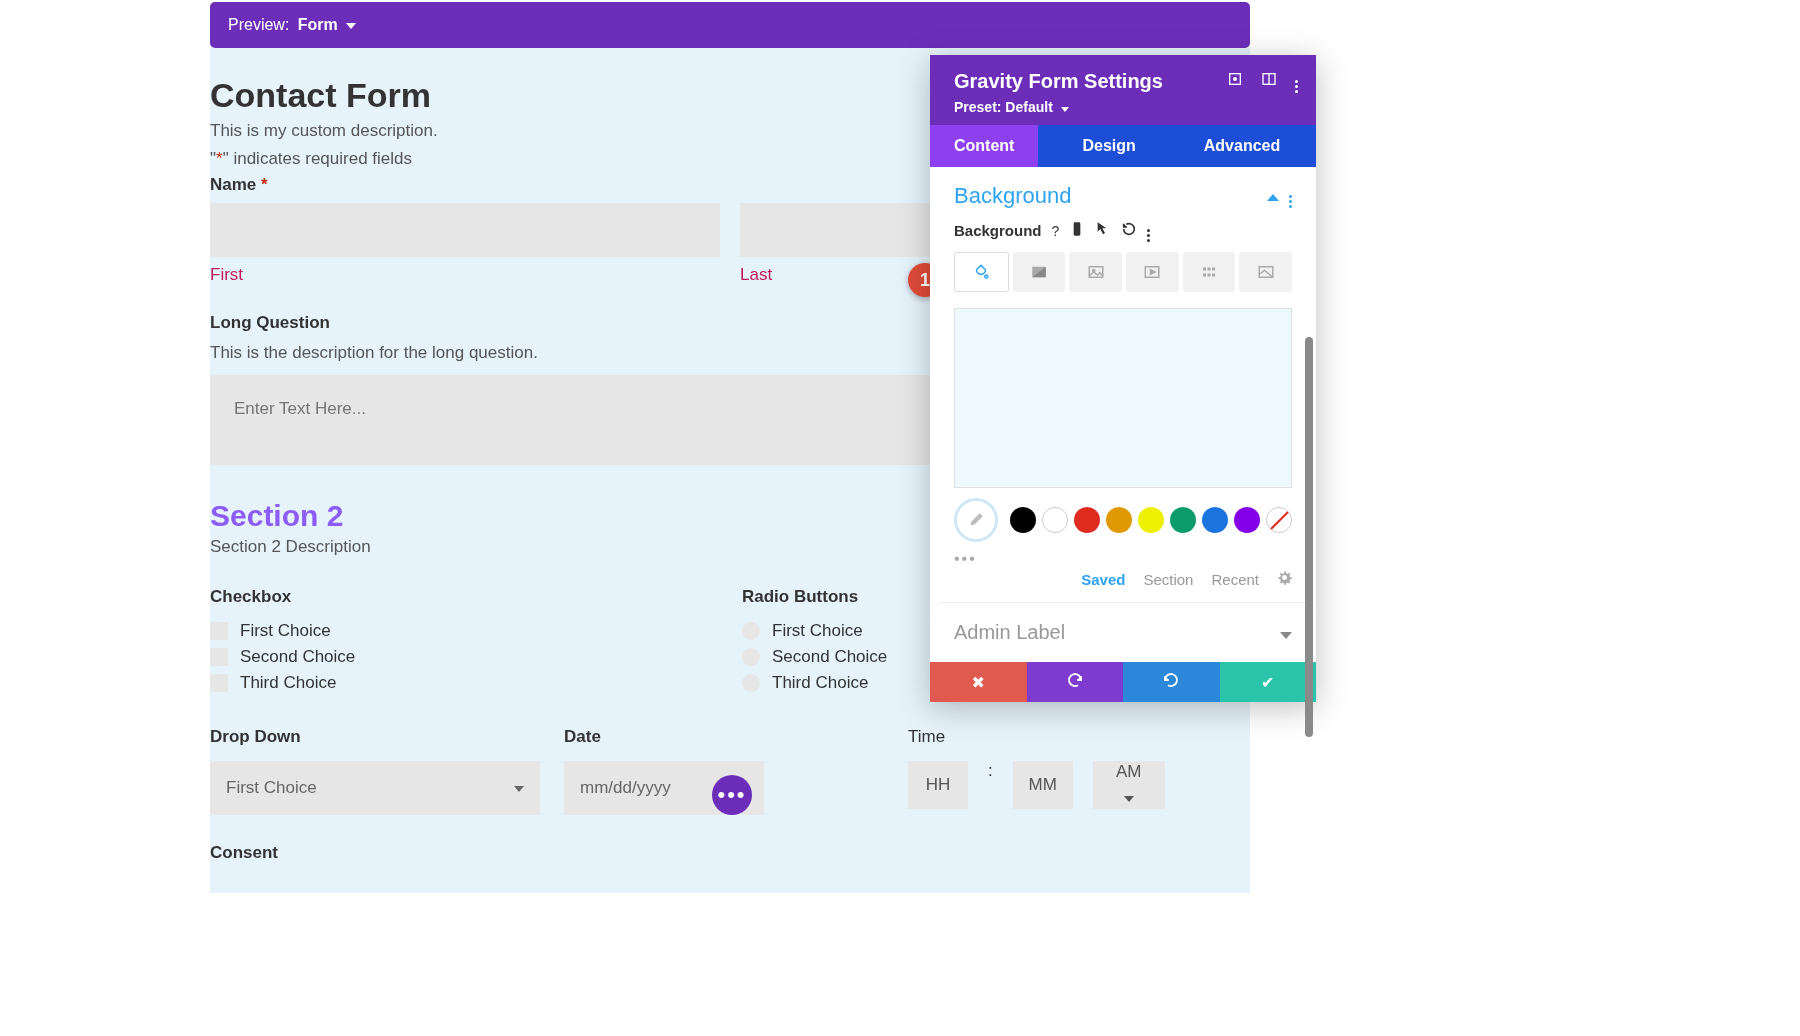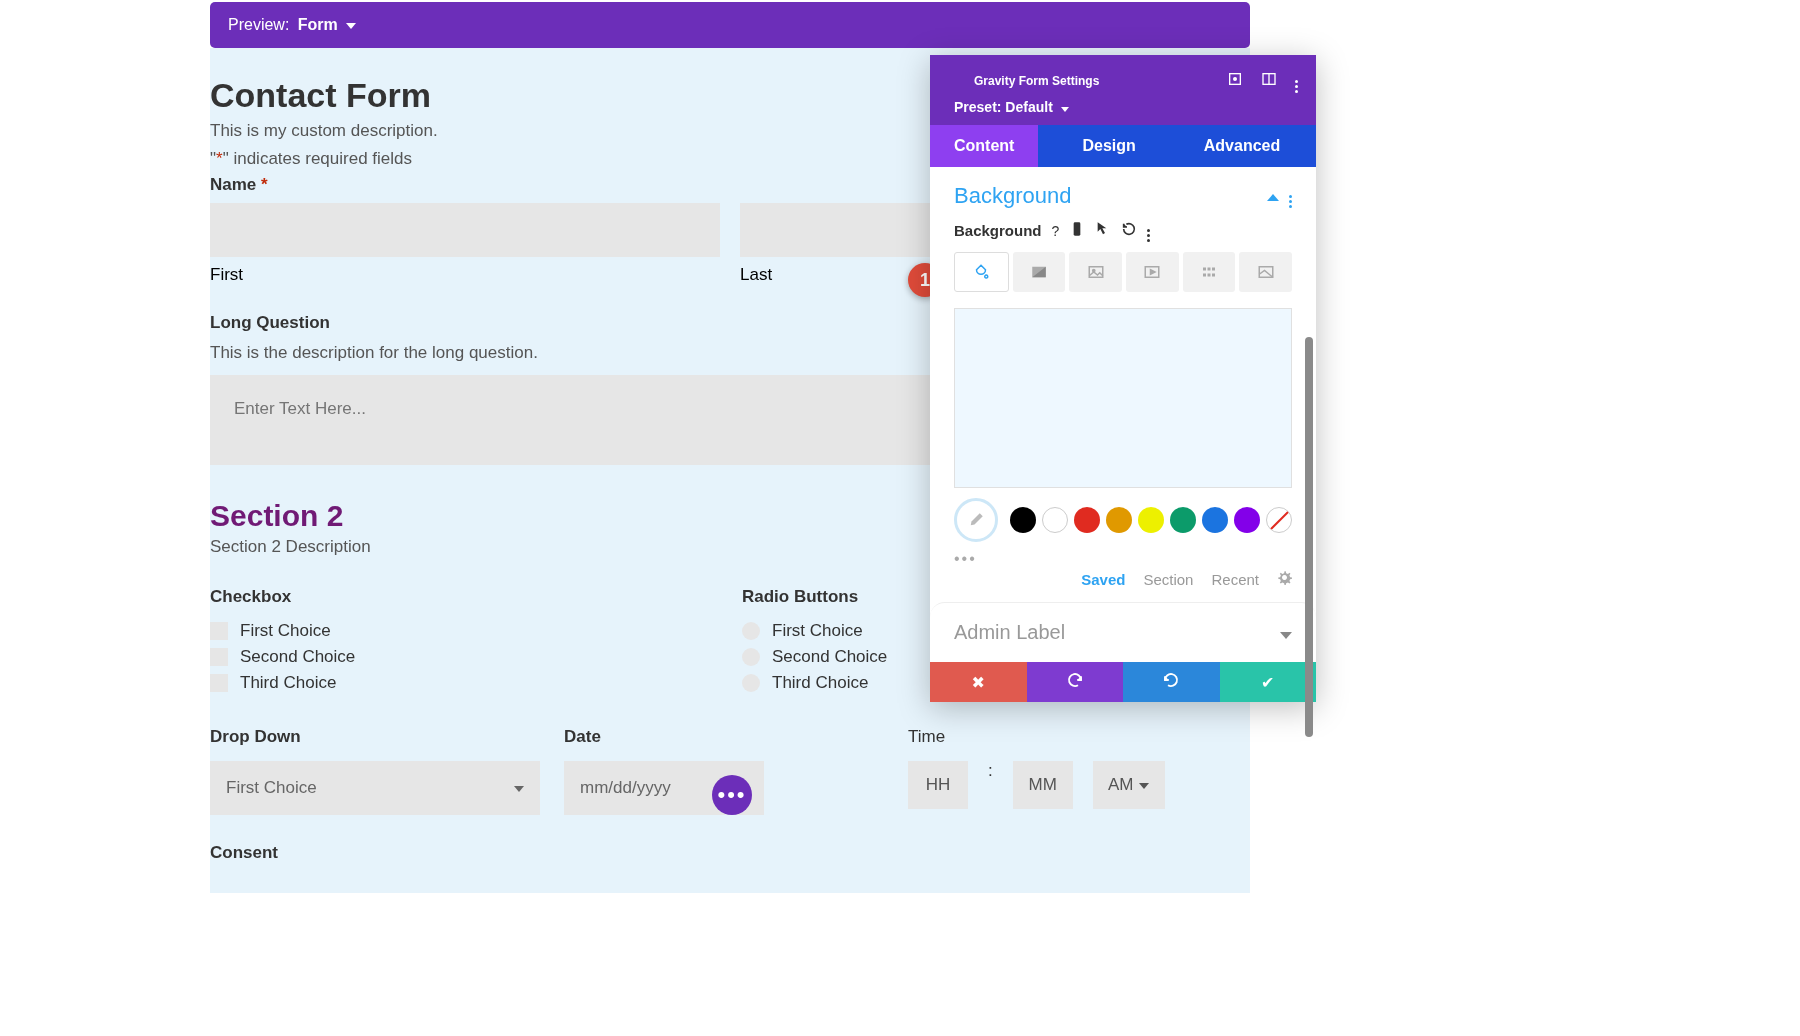--- a/index.html
+++ b/index.html
@@ -15,52 +15,52 @@
 .form-area { background: #e6f3fb; padding: 22px 0 30px 0; margin-top: 0; }
 .form-inner { padding: 0; }
 .form-title { font-size: 34px; font-weight: 600; color: #333; margin: 6px 0 6px 0; }
 .form-desc { font-size: 17px; color: #555; margin-bottom: 8px; }
 .req-note { font-size: 17px; color: #555; margin-bottom: 6px; }
 .req-note .asterisk { color: #c02b0a; }
 .field-label { font-size: 17px; font-weight: 700; color: #333; margin-bottom: 8px; display:block; }
 .field-label .asterisk { color: #c02b0a; font-weight:700; }
 .name-row { display:flex; gap: 20px; margin-bottom: 8px; }
 .text-input { background: #e6e6e6; border: none; height: 54px; flex:1; padding: 0 14px; font-size:16px; }
-.sub-label { font-size: 17px; color: #000000; flex:1; }
+.sub-label { font-size: 17px; color: #be185d; flex:1; }
 .sublabel-row { display:flex; gap:20px; margin-bottom: 28px; }
 
 .long-q-label { font-size:17px; font-weight:700; color:#333; margin-bottom: 10px; }
 .long-q-desc { font-size:17px; color:#555; margin-bottom: 12px; }
 .textarea { background:#e6e6e6; border:none; width:100%; height: 90px; padding: 24px; font-size:17px; color:#777; resize:none; font-family:inherit; }
 
-.section2-title { font-size: 30px; font-weight:600; color:#701a75; margin-top: 30px; margin-bottom: 4px; }
+.section2-title { font-size: 30px; font-weight:600; color:#8b5cf6; margin-top: 30px; margin-bottom: 4px; }
 .section2-desc { font-size:17px; color:#555; margin-bottom: 30px; }
 
 .two-col { display:flex; gap: 24px; }
 .col { flex:1; }
 .group-label { font-size:17px; font-weight:700; color:#333; margin-bottom: 14px; display:block; }
 .choice-row { display:flex; align-items:center; gap: 12px; margin-bottom: 6px; font-size:17px; color:#333; }
 .checkbox-box { width:18px; height:18px; background:#e6e6e6; }
 .radio-box { width:18px; height:18px; background:#e6e6e6; border-radius:50%; }
 
 .three-col { display:flex; gap: 24px; margin-top: 28px; }
 .dropdown { background:#e6e6e6; height:54px; display:flex; align-items:center; justify-content:space-between; padding: 0 16px; font-size:17px; color:#666; width: 330px; }
 .date-input { background:#e6e6e6; height:54px; display:flex; align-items:center; padding:0 16px; font-size:17px; color:#666; width:200px; }
 .time-wrap { display:flex; align-items:flex-start; gap:20px; }
 .time-box { background:#e6e6e6; height:48px; width:60px; display:flex; align-items:center; justify-content:center; font-size:17px; color:#555; }
 .time-sep { font-size:17px; color:#333; }
-.ampm-box { background:#e6e6e6; height:48px; width:72px; display:flex; align-items:center; justify-content:center; gap:6px; font-size:17px; color:#555; }
+.ampm-box { background:#e6e6e6; height:48px; width:72px; display:flex; align-items:center; justify-content:center; gap:6px; font-size:17px; color:#555;flex-direction:column; }
 
 .fab { position:absolute; left:712px; top:775px; width:40px; height:40px; background:#6c2eb9; border-radius:50%; display:flex; align-items:center; justify-content:center; color:#fff; font-size:22px; letter-spacing:2px; }
 
 
 .settings-panel { position:absolute; left:930px; top:55px; width:386px; background:#fff; box-shadow: 0 6px 30px rgba(0,0,0,0.25); font-size:14px; }
 .panel-header { background:#6c2eb9; color:#fff; padding: 14px 18px 10px 24px; }
 .panel-header-row { display:flex; align-items:center; justify-content:space-between; }
-.panel-title { font-size:12px; font-weight:700;margin-left:20px; }
+.panel-title { font-size:20px; font-weight:700; }
 .panel-header-icons { display:flex; gap:18px; align-items:center; font-size:16px; }
 .panel-preset { font-size:14px; font-weight:600; margin-top:6px; }
 .panel-preset .caret2 { margin-left:4px; font-size:10px; }
 
 .panel-tabs { display:flex; background:#1d4ed8; }
 .panel-tab { flex:0 0 auto; padding: 12px 24px; color:#fff; font-size:16px; font-weight:600; cursor:pointer; }
 .panel-tab.active { background:#8e3ff0; }
 .panel-tab.design { margin-left: 20px; }
 .panel-tab.advanced { margin-left: 20px; }
 

